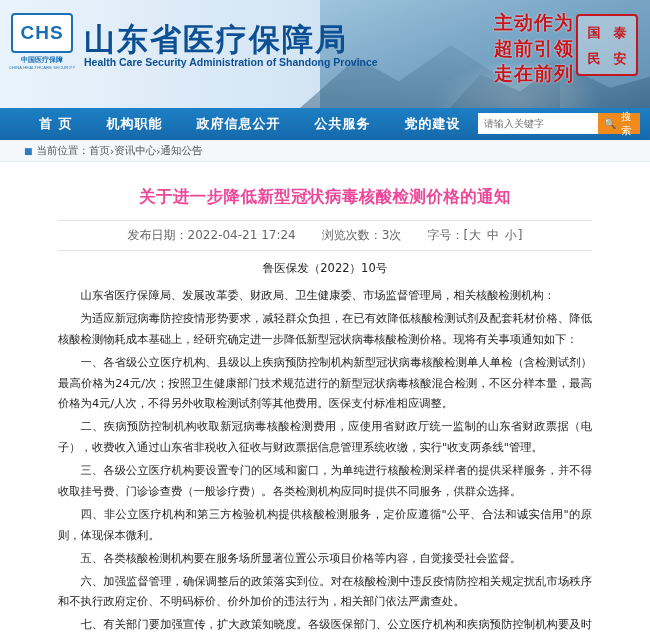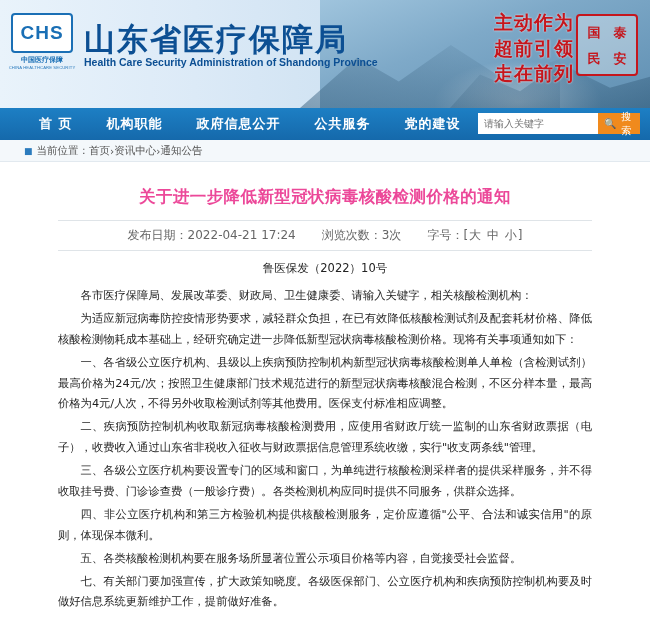--- a/index.html
+++ b/index.html
@@ -235,24 +235,25 @@
       <span>浏览次数：</span><span>3次</span>
     </span>
     <span class="fontsize">
       <span>字号：</span>[<a href="#">大</a> <a href="#">中</a> <a href="#">小</a>]
     </span>
   </div>
 
   <div class="docnum">鲁医保发（2022）10号</div>
 
   <div class="body-text">
-    <p>各市医疗保障局、发展改革委、财政局、卫生健康委、请输入关键字，相关核酸检测机构：</p>
+    <p>山东省医疗保障局、发展改革委、财政局、卫生健康委、市场监督管理局，相关核酸检测机构：</p>
     <p>为适应新冠病毒防控疫情形势要求，减轻群众负担，在已有效降低核酸检测试剂及配套耗材价格、降低核酸检测物耗成本基础上，经研究确定进一步降低新型冠状病毒核酸检测价格。现将有关事项通知如下：</p>
     <p>一、各省级公立医疗机构、县级以上疾病预防控制机构新型冠状病毒核酸检测单人单检（含检测试剂）最高价格为24元/次；按照卫生健康部门技术规范进行的新型冠状病毒核酸混合检测，不区分样本量，最高价格为4元/人次，不得另外收取检测试剂等其他费用。医保支付标准相应调整。</p>
     <p>二、疾病预防控制机构收取新冠病毒核酸检测费用，应使用省财政厅统一监制的山东省财政票据（电子），收费收入通过山东省非税收入征收与财政票据信息管理系统收缴，实行"收支两条线"管理。</p>
     <p>三、各级公立医疗机构要设置专门的区域和窗口，为单纯进行核酸检测采样者的提供采样服务，并不得收取挂号费、门诊诊查费（一般诊疗费）。各类检测机构应同时提供不同服务，供群众选择。</p>
     <p>四、非公立医疗机构和第三方检验机构提供核酸检测服务，定价应遵循"公平、合法和诚实信用"的原则，体现保本微利。</p>
     <p>五、各类核酸检测机构要在服务场所显著位置公示项目价格等内容，自觉接受社会监督。</p>
+    <p>六、加强监督管理，确保调整后的政策落实到位。对在核酸检测中违反疫情防控相关规定扰乱市场秩序和不执行政府定价、不明码标价、价外加价的违法行为，相关部门依法严肃查处。</p>
     <p>七、有关部门要加强宣传，扩大政策知晓度。各级医保部门、公立医疗机构和疾病预防控制机构要及时做好信息系统更新维护工作，提前做好准备。</p>
 
   </div>
 
 </div>
 
 </body></html>

